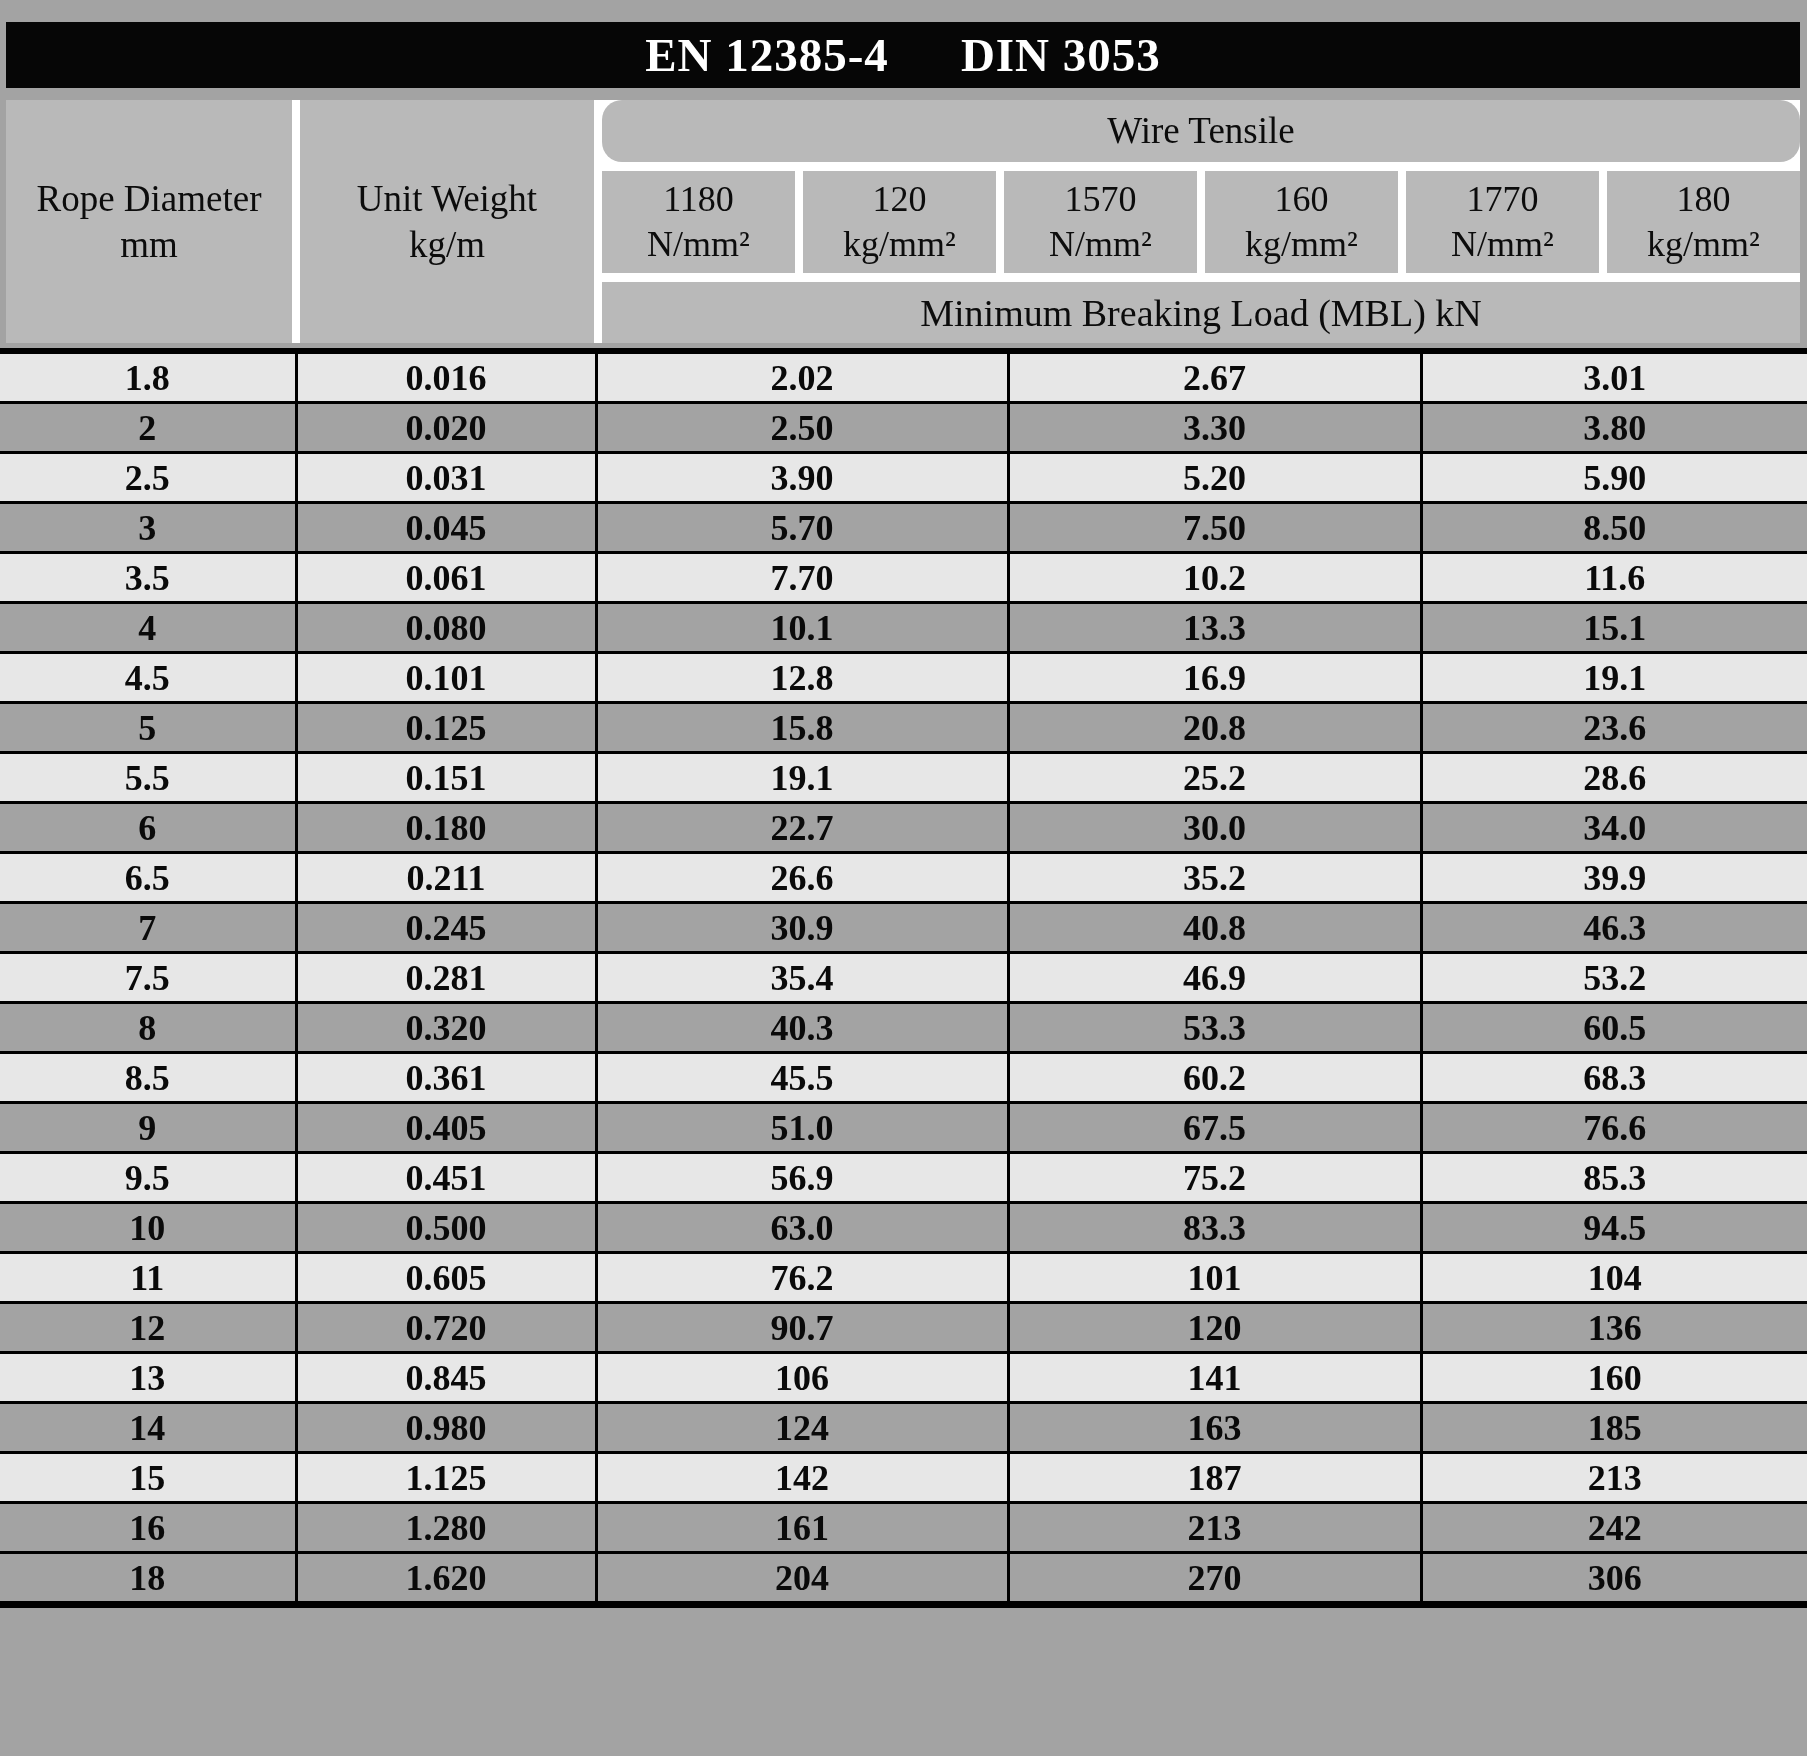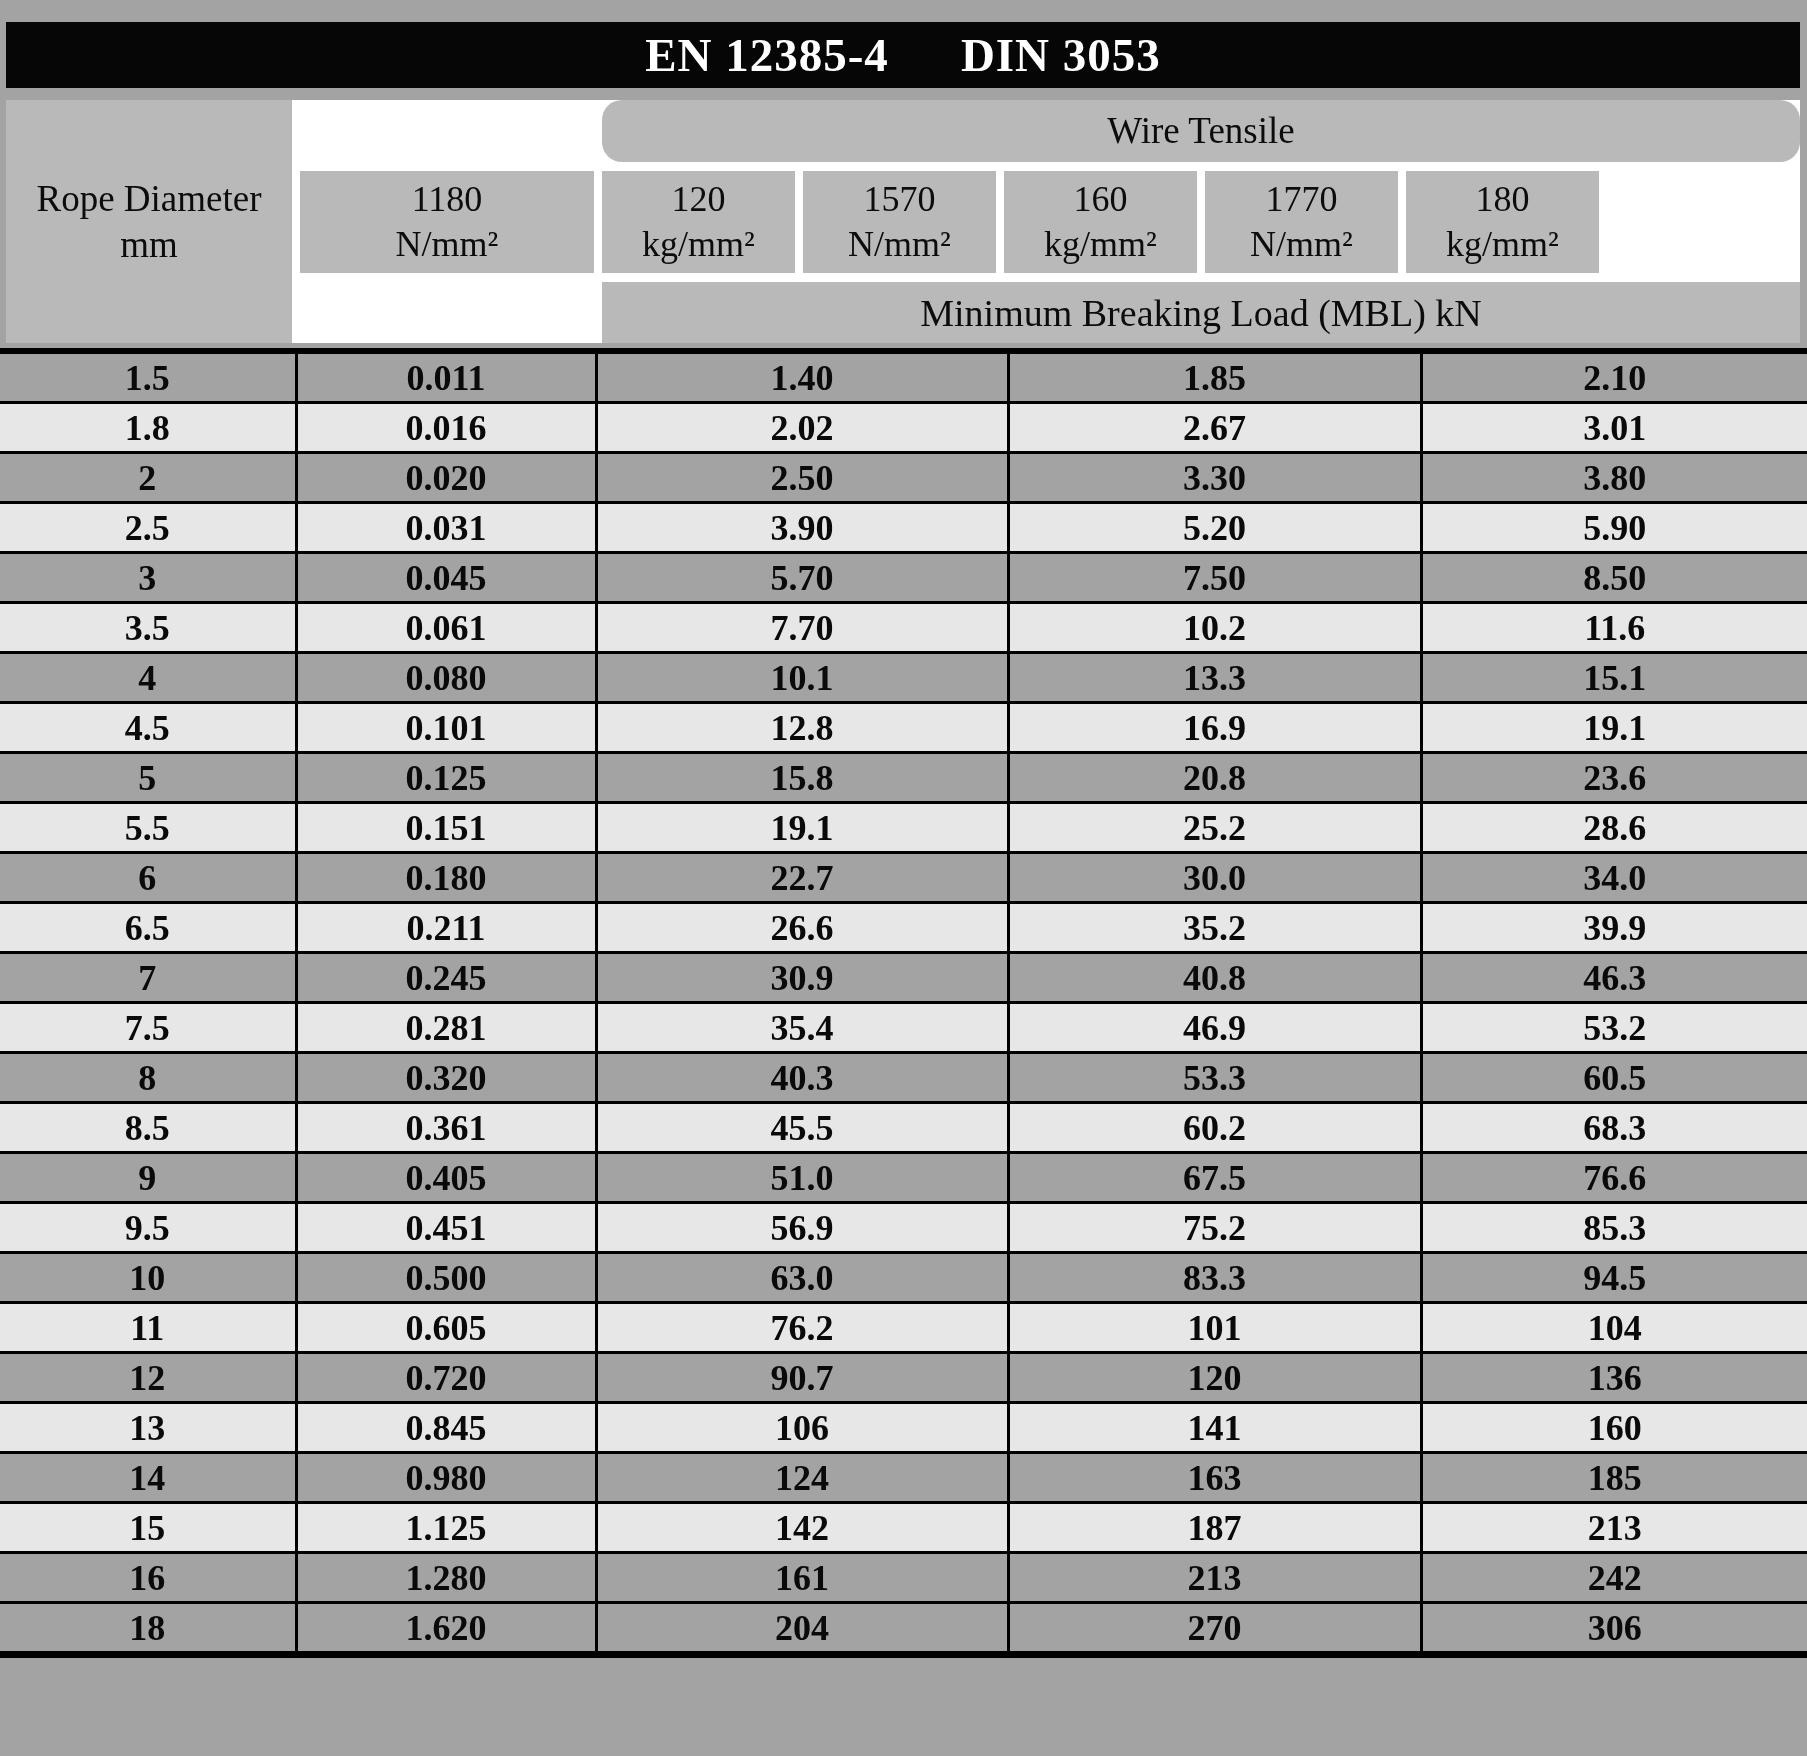--- a/index.html
+++ b/index.html
@@ -105,20 +105,24 @@
   <div class="title-bar">
     <span>EN 12385-4</span>
     <span>DIN 3053</span>
   </div>
 
   <div class="header-grid">
     <div class="hcell rope">
       <div>Rope Diameter</div>
       <div>mm</div>
     </div>
+    <div class="hcell weight">
+      <div>Unit Weight</div>
+      <div>kg/m</div>
+    </div>
     <div class="hcell wire">Wire Tensile</div>
 
     <div class="hcell grade">
       <div>1180</div>
       <div>N/mm²</div>
     </div>
     <div class="hcell grade">
       <div>120</div>
       <div>kg/mm²</div>
     </div>
@@ -146,27 +150,20 @@
 
   <table class="data">
     <colgroup>
       <col class="c1">
         <col class="c2">
         <col class="c3">
         <col class="c4">
         <col class="c5">
     </colgroup>
     <tbody>
-        <tr>
-          <td>1.5</td>
-          <td>0.011</td>
-          <td>1.40</td>
-          <td>1.85</td>
-          <td>2.10</td>
-        </tr>
         <tr class="stripe">
           <td>1.8</td>
           <td>0.016</td>
           <td>2.02</td>
           <td>2.67</td>
           <td>3.01</td>
         </tr>
         <tr>
           <td>2</td>
           <td>0.020</td>

